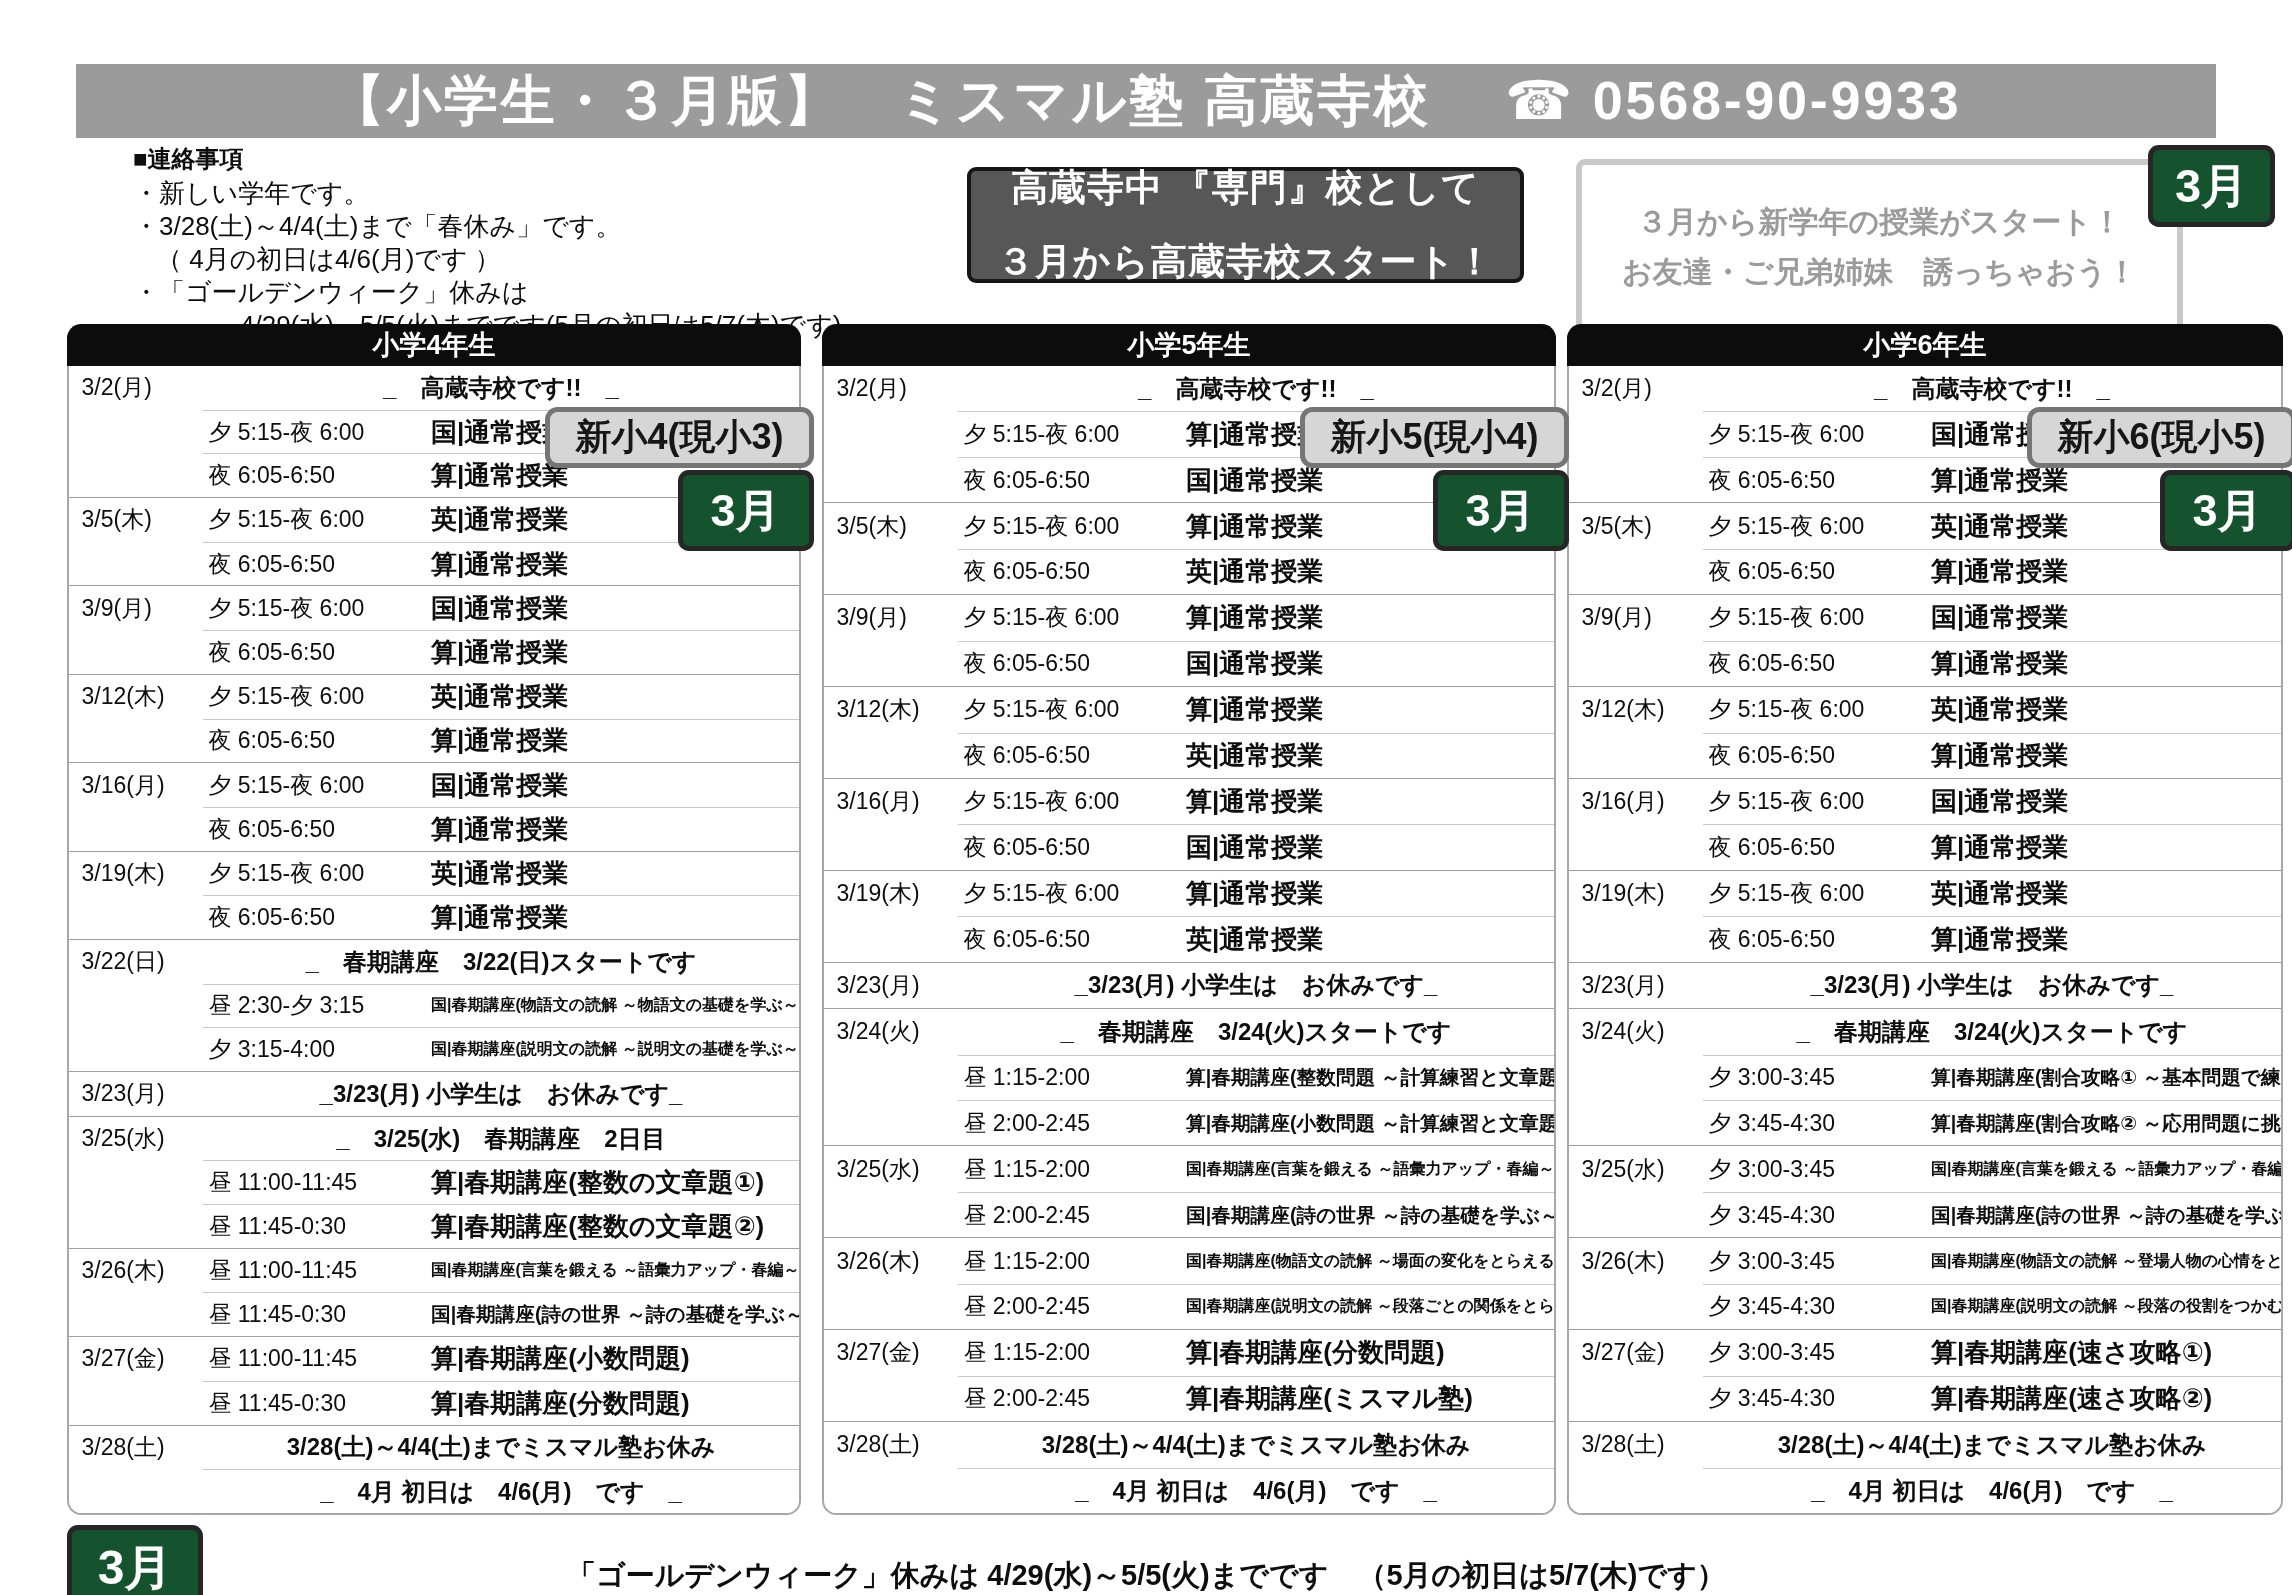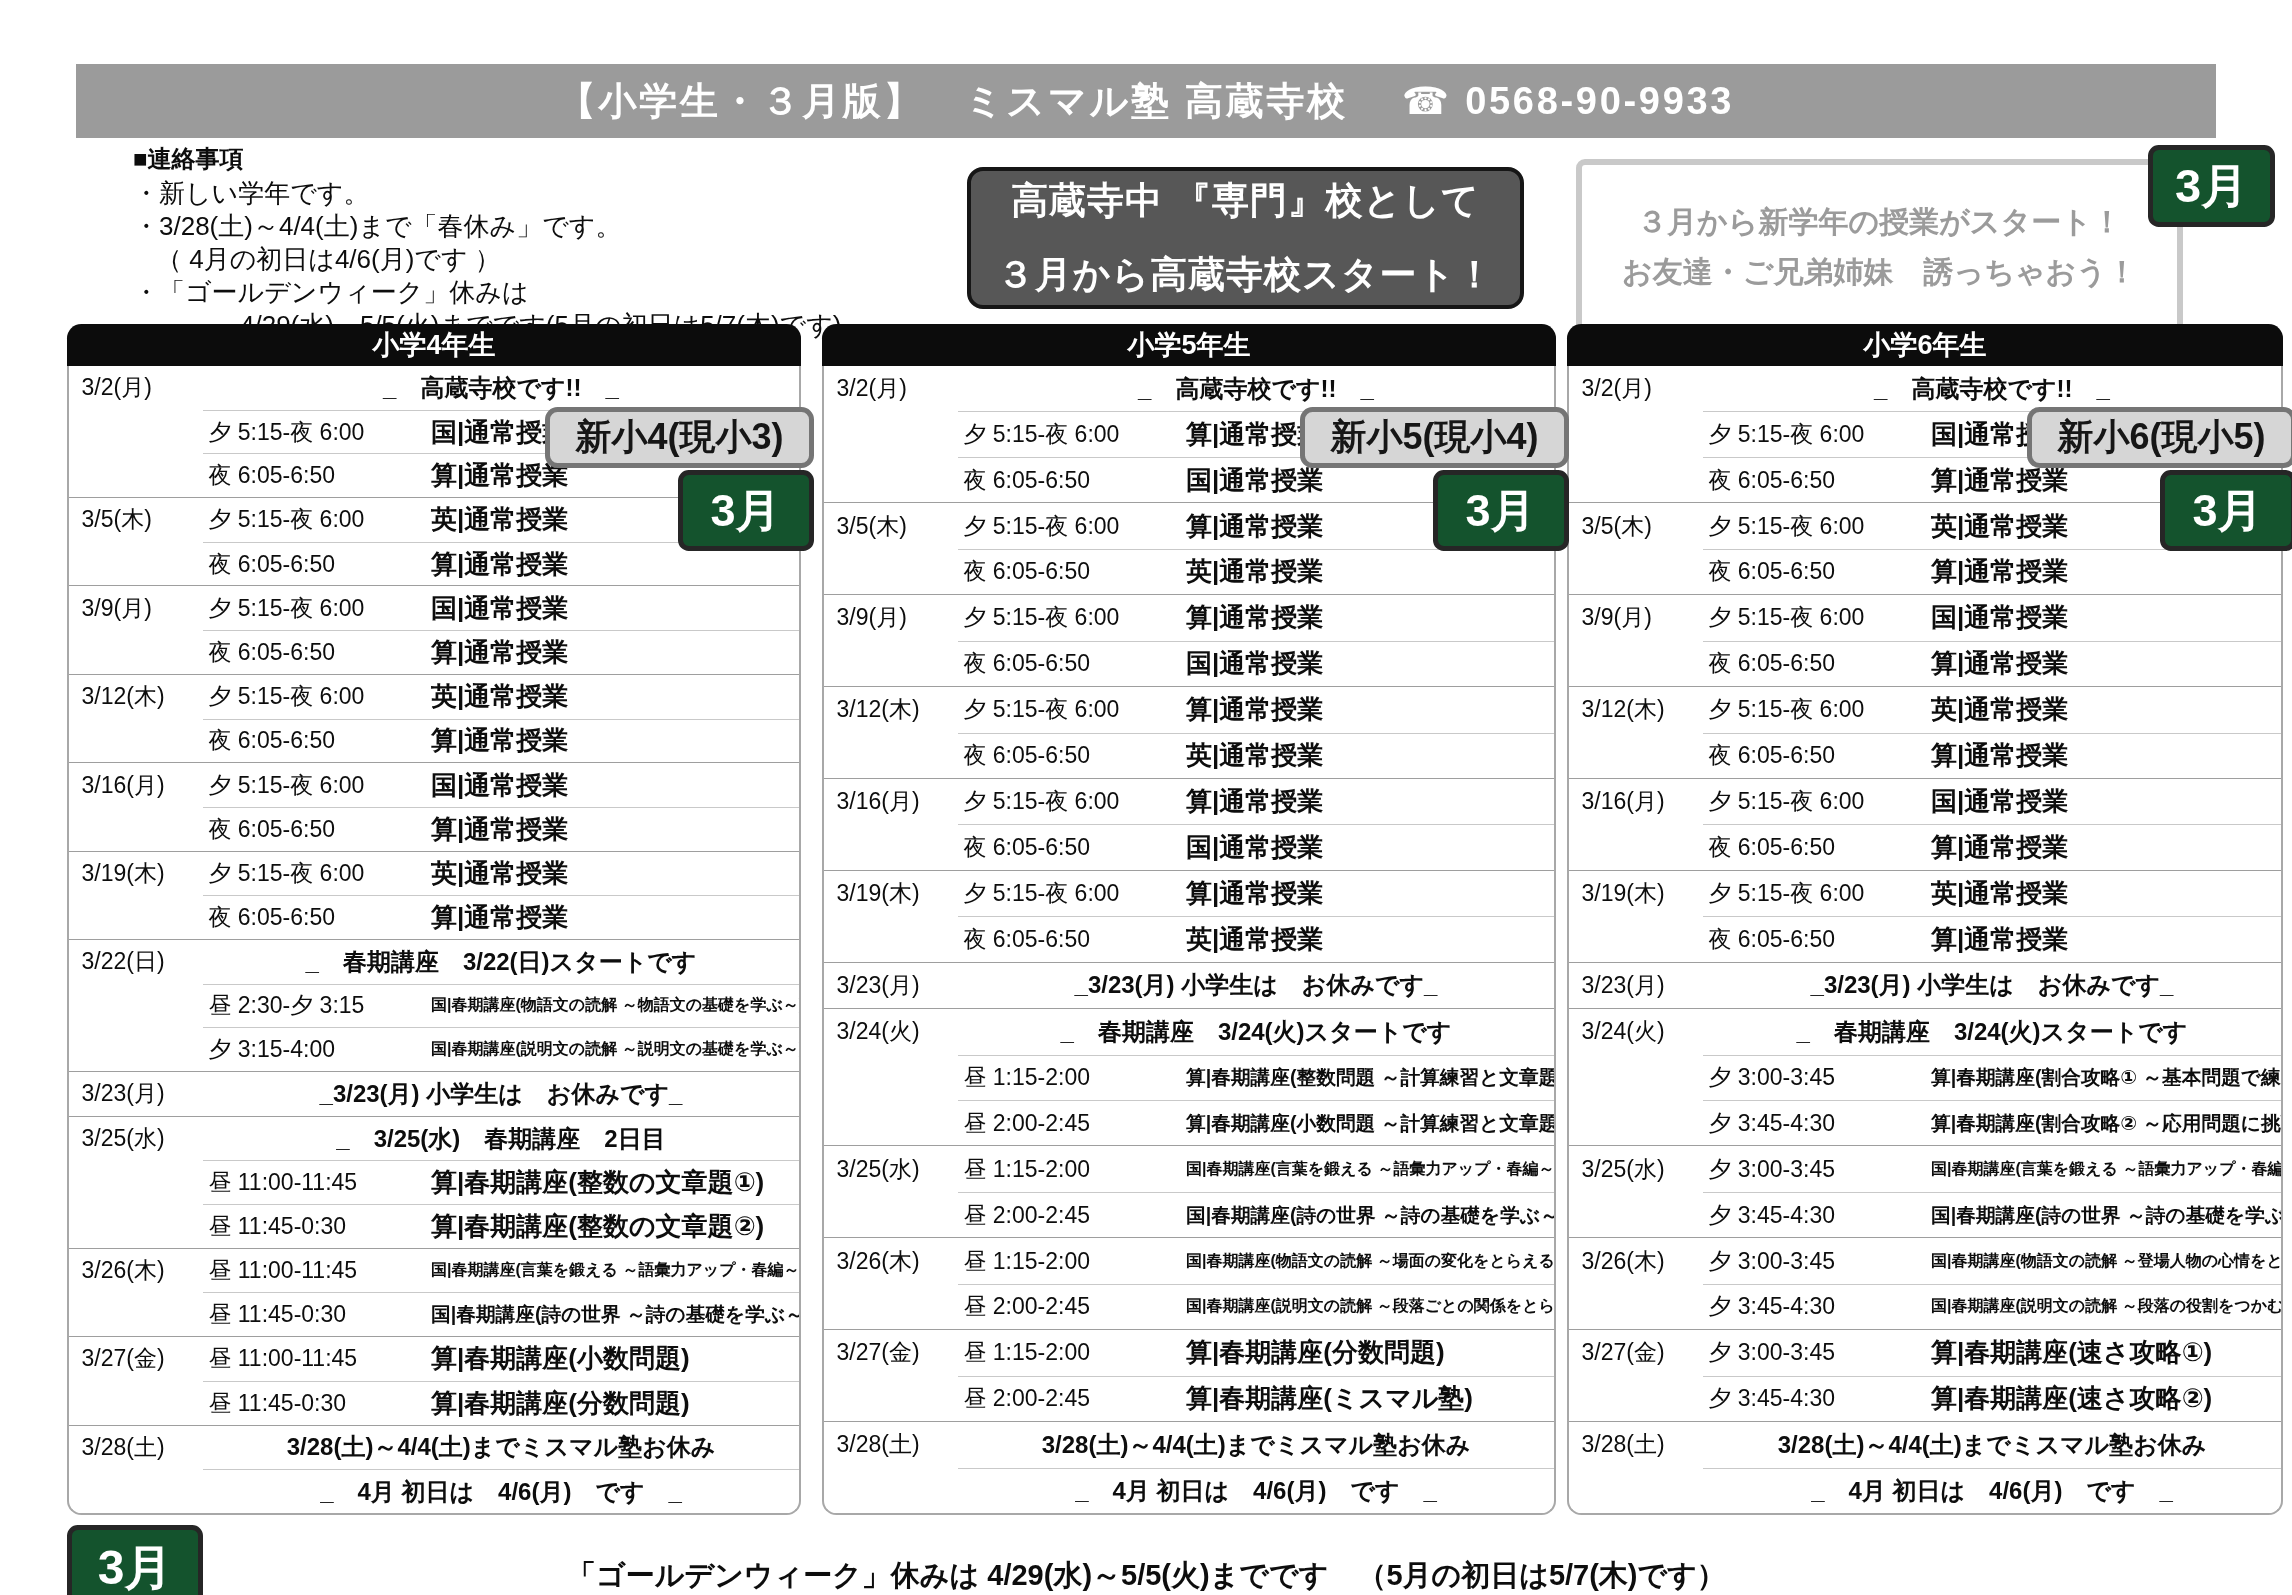--- a/index.html
+++ b/index.html
@@ -3,32 +3,32 @@
 <meta charset="utf-8">
 <style>
   html,body{margin:0;padding:0;background:#fff;}
   *,*::before,*::after{box-sizing:border-box;}
   .page{position:relative;width:2293px;height:1595px;background:#ffffff;overflow:hidden;
         font-family:"Liberation Sans","DejaVu Sans",sans-serif;color:#111;}
 
   
   .topbar{position:absolute;left:76px;top:64px;width:2140px;height:74px;background:#9b9b9b;
           display:flex;align-items:center;justify-content:center;}
-  .topbar-text{color:#fff;font-size:38px;font-weight:700;letter-spacing:2.7px;white-space:nowrap;}
+  .topbar-text{color:#fff;font-size:54px;font-weight:700;letter-spacing:2.7px;white-space:nowrap;}
 
   
   .notices{position:absolute;left:133px;top:142px;font-size:26px;line-height:33px;color:#0d0d0d;}
   .n-head{font-weight:700;font-size:24px;margin-bottom:1.8px;}
   .n-line{white-space:nowrap;}
   .ind1{padding-left:23px;}
   .ind2{padding-left:107px;}
 
   
-  .promo-dark{position:absolute;left:967px;top:167px;width:557px;height:142px;background:#575757;
-              border:4.5px solid #161616;border-radius:16px;display:flex;flex-direction:column;
+  .promo-dark{position:absolute;left:967px;top:167px;width:557px;height:116px;background:#575757;
+              border:4.5px solid #161616;border-radius:9px;display:flex;flex-direction:column;
               align-items:center;justify-content:center;gap:24px;}
   .promo-dark-line{color:#fff;font-weight:700;font-size:37px;letter-spacing:0.9px;white-space:nowrap;}
   .promo-light{position:absolute;left:1576px;top:159px;width:607px;height:176px;background:#fff;
                border:6.3px solid #c9c9c9;border-radius:9px;display:flex;flex-direction:column;
                align-items:center;justify-content:center;gap:9px;}
   .promo-light-line{color:#9b9b9b;font-weight:700;font-size:30px;white-space:nowrap;}
 
   
   .badge-dark{background:#14532d;border:5.4px solid #262626;border-radius:10.7px;color:#fff;
               font-weight:700;display:flex;align-items:center;justify-content:center;}

